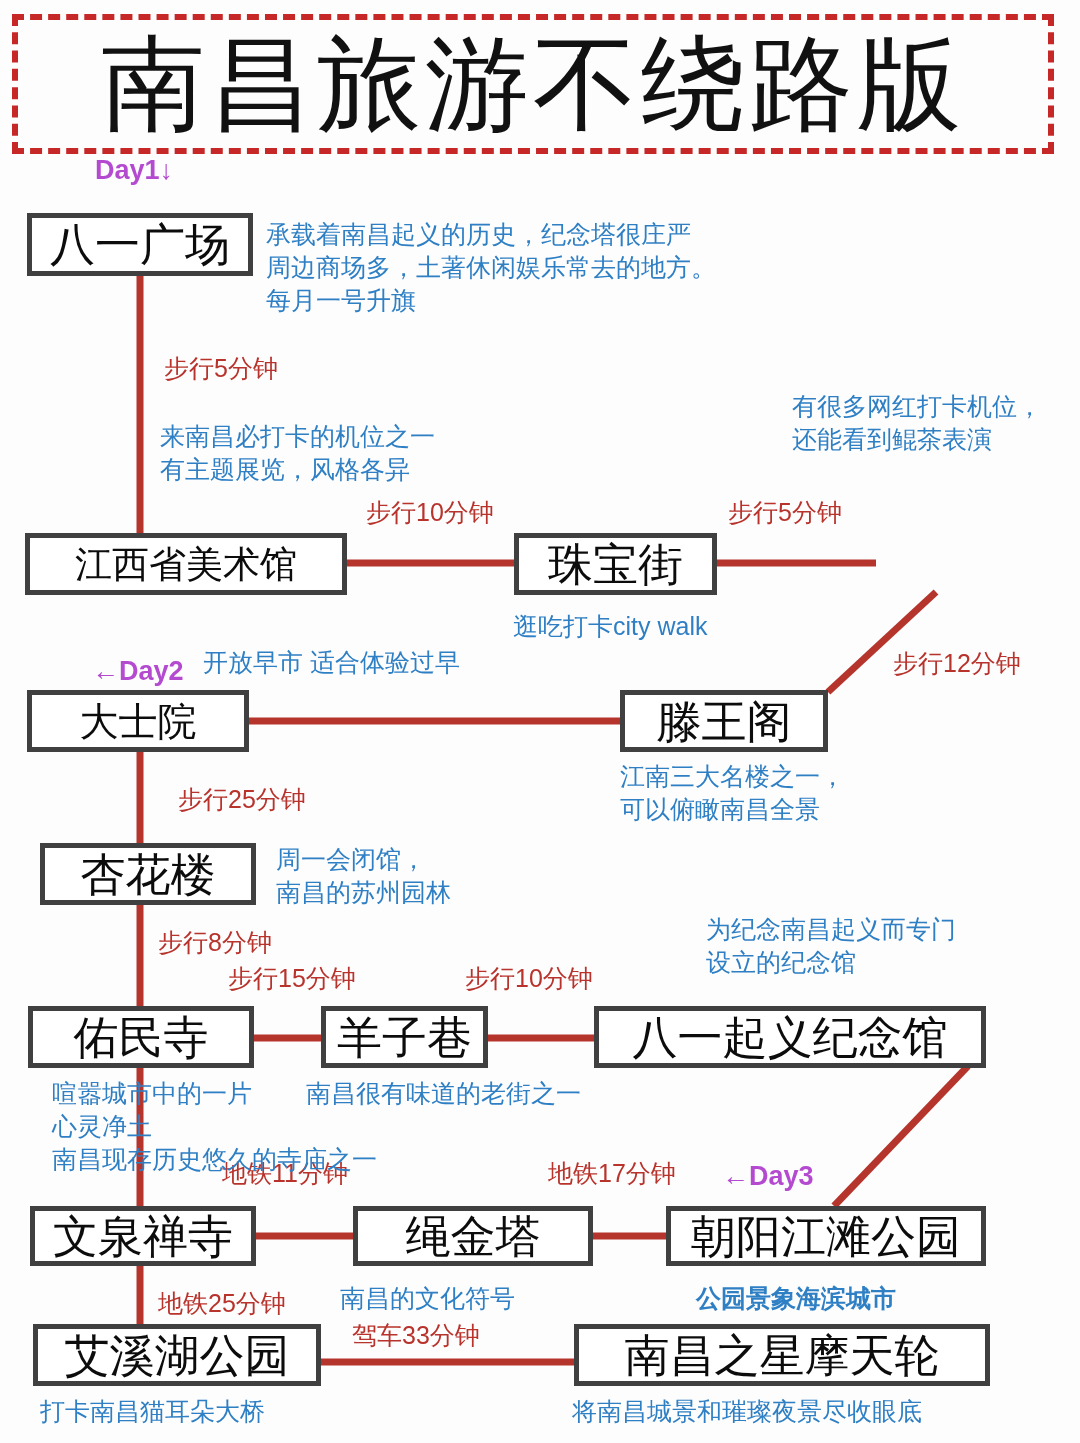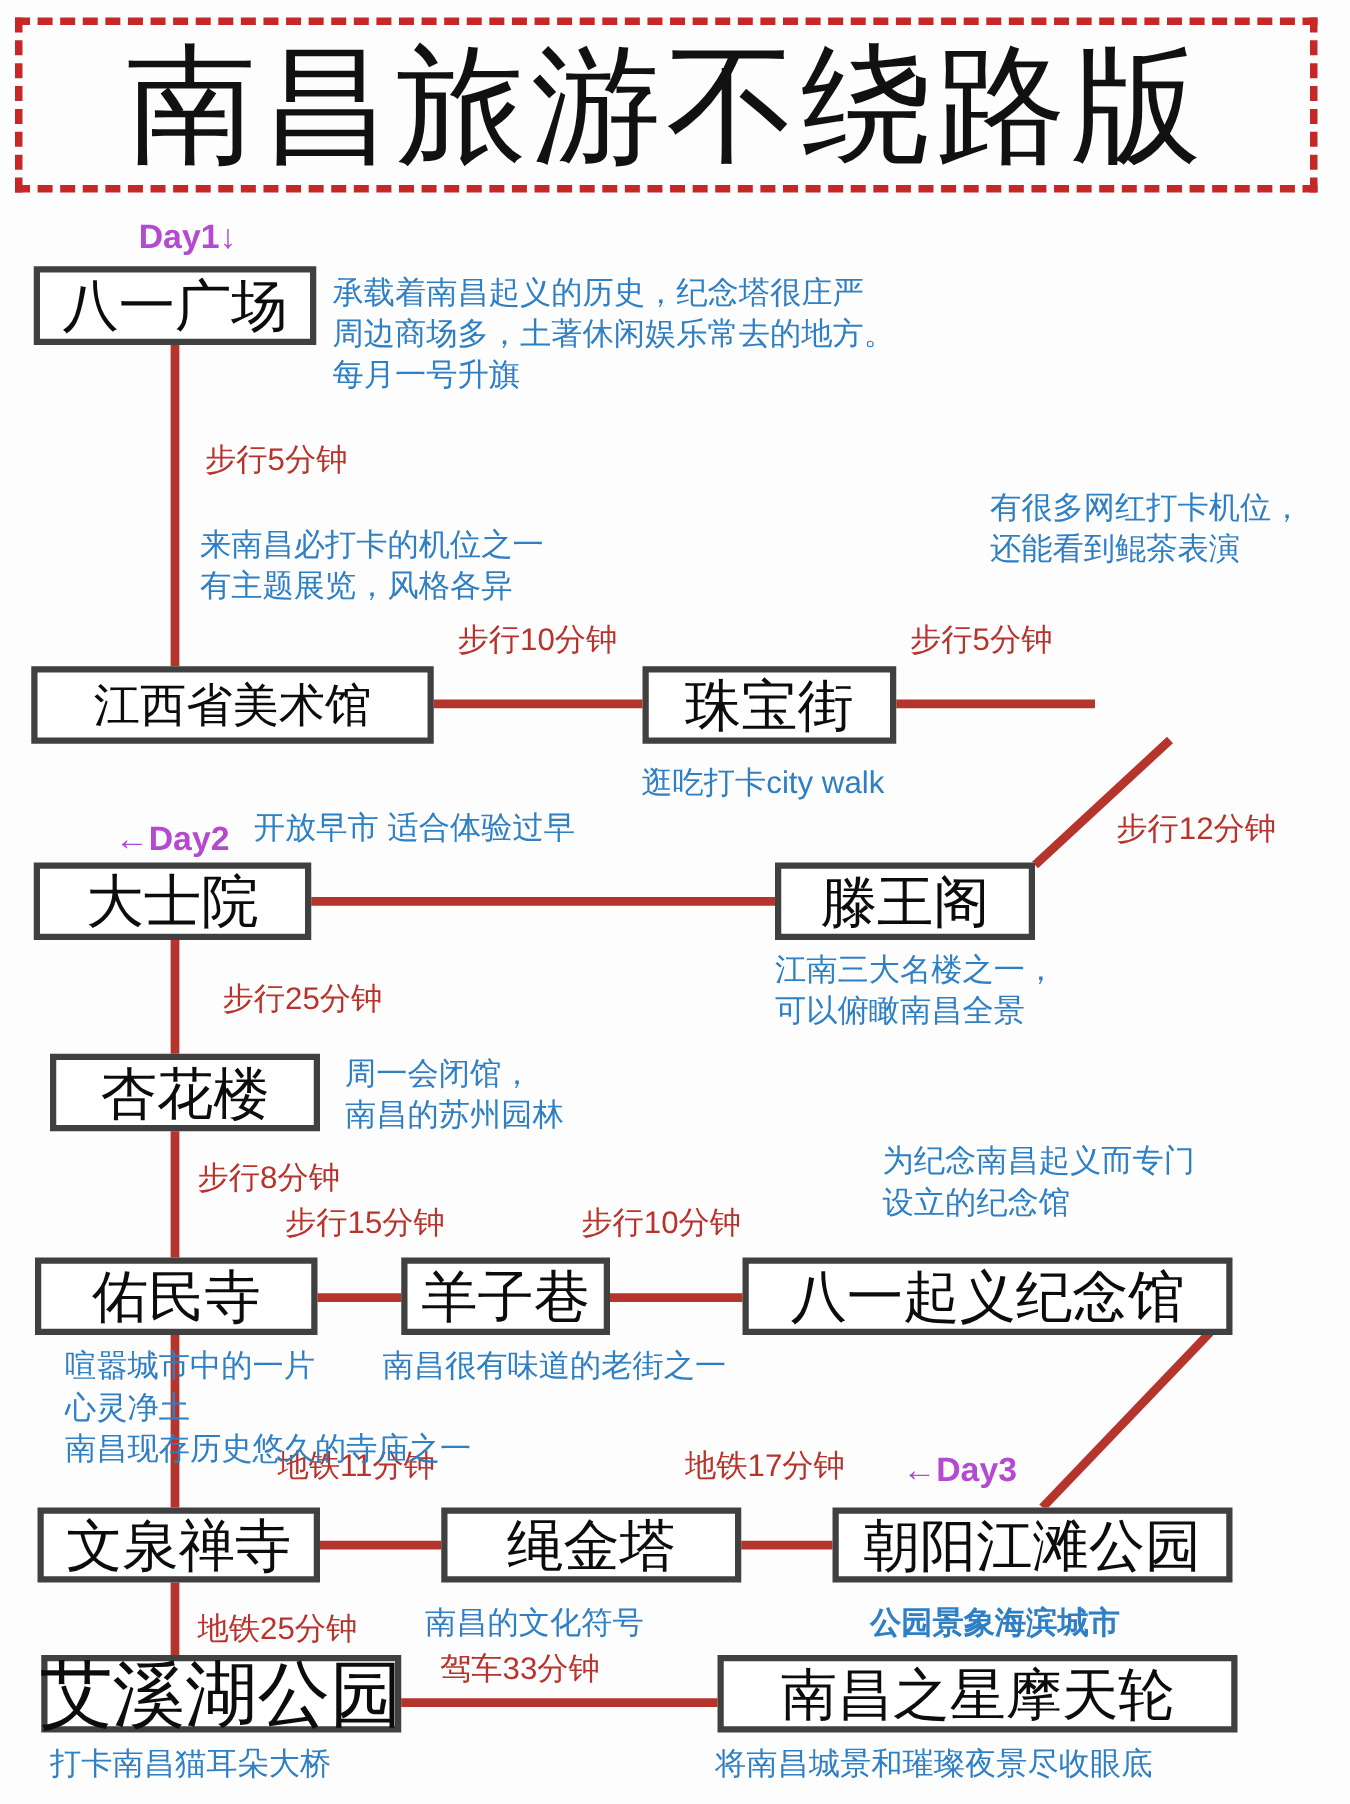--- a/index.html
+++ b/index.html
@@ -110,38 +110,38 @@
       <line x1="320" y1="1362" x2="576" y2="1362"></line>
 
       <line x1="140" y1="1066" x2="140" y2="1208"></line>
     </g>
   </svg>
 
   <div class="title-box">
     <div class="title-text">南昌旅游不绕路版</div>
   </div>
 
-  <div class="day" style="left:95px;top:176px;margin-left:16px;">Day1↓</div>
+  <div class="day" style="left:95px;top:157px;">Day1↓</div>
   <div class="day" style="left:92px;top:658px;">←Day2</div>
   <div class="day" style="left:722px;top:1163px;">←Day3</div>
 
   <div class="node" style="left:27px;top:213px;width:226px;height:63px;font-size:45px;">
     <span>八一广场</span>
     </div>
 
   <div class="node" style="left:25px;top:533px;width:322px;height:62px;font-size:37px;">
     <span>江西省美术馆</span>
     </div>
 
   <div class="node" style="left:514px;top:533px;width:203px;height:62px;font-size:45px;">
     <span>珠宝街</span>
     </div>
 
 
-  <div class="node" style="left:27px;top:690px;width:222px;height:62px;font-size:46px;">
+  <div class="node" style="left:27px;top:690px;width:222px;height:62px;font-size:39px;">
     <span>大士院</span>
     </div>
 
   <div class="node" style="left:620px;top:690px;width:208px;height:62px;font-size:45px;">
     <span>滕王阁</span>
     </div>
 
   <div class="node" style="left:40px;top:843px;width:216px;height:62px;font-size:45px;">
     <span>杏花楼</span>
     </div>
@@ -163,21 +163,21 @@
     </div>
 
   <div class="node" style="left:353px;top:1206px;width:240px;height:60px;font-size:45px;">
     <span>绳金塔</span>
     </div>
 
   <div class="node" style="left:666px;top:1206px;width:320px;height:60px;font-size:45px;">
     <span>朝阳江滩公园</span>
     </div>
 
-  <div class="node" style="left:33px;top:1324px;width:288px;height:62px;font-size:58px;">
+  <div class="node" style="left:33px;top:1324px;width:288px;height:62px;font-size:45px;">
     <span>艾溪湖公园</span>
     </div>
 
   <div class="node" style="left:574px;top:1324px;width:416px;height:62px;font-size:45px;">
     <span>南昌之星摩天轮</span>
     </div>
 
   <div class="dur" style="left:164px;top:353px;">步行5分钟</div>
   <div class="dur" style="left:366px;top:497px;">步行10分钟</div>
   <div class="dur" style="left:728px;top:497px;">步行5分钟</div>

